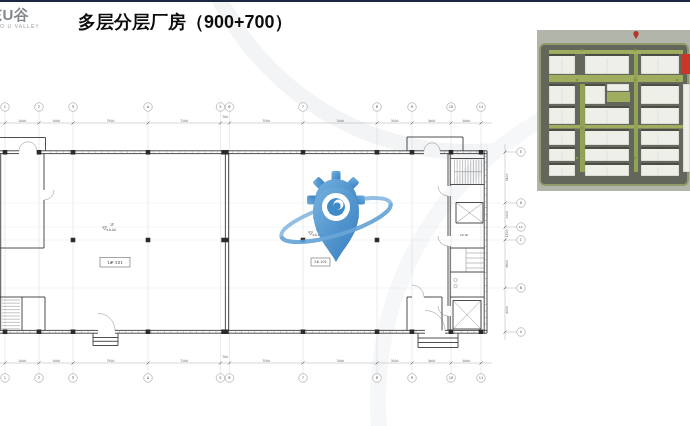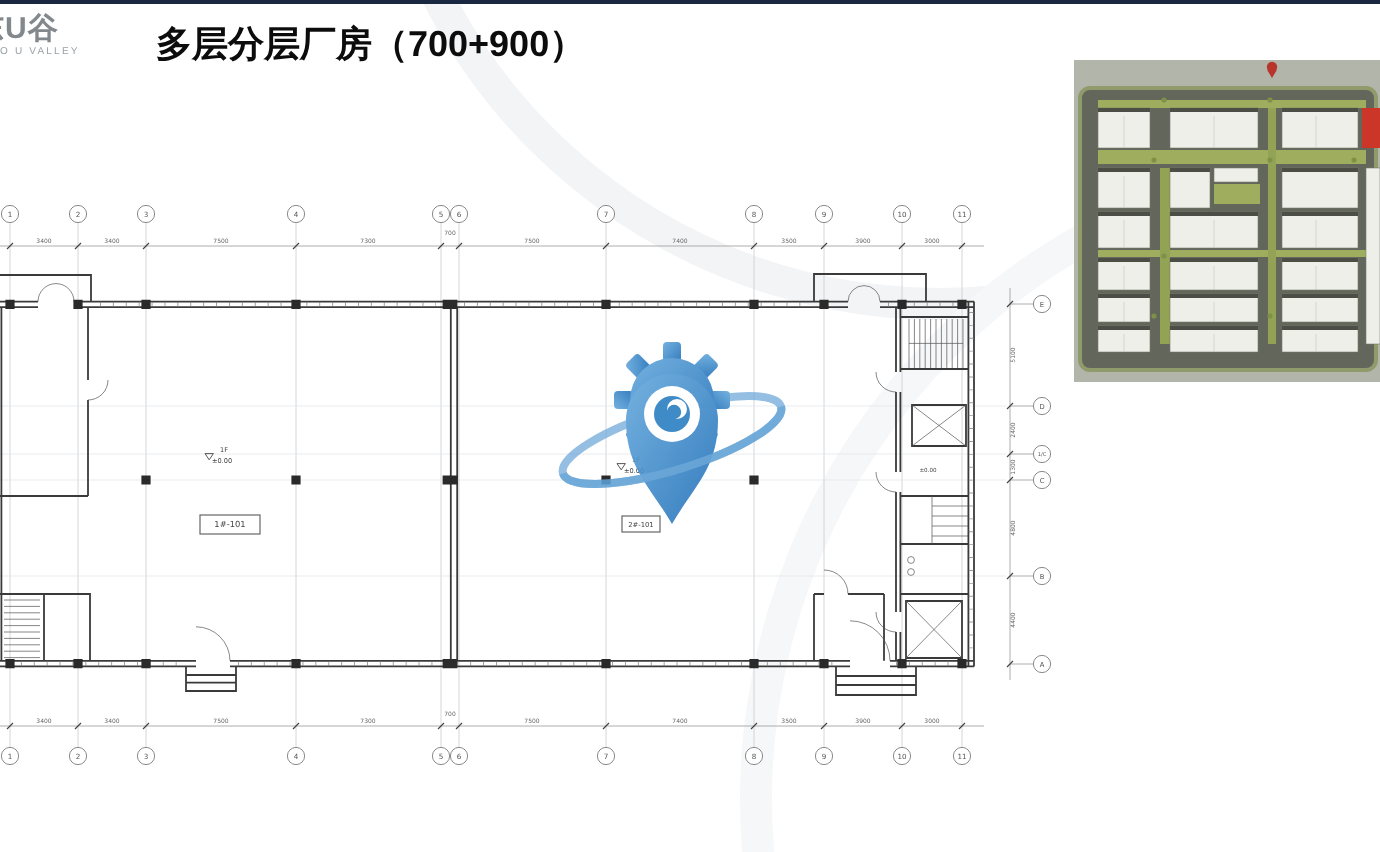--- a/index.html
+++ b/index.html
@@ -27,21 +27,21 @@
   <div class="ring outer1"></div>
   <div class="ring inner1"></div>
   <div class="ring outer2"></div>
   <div class="ring inner2"></div>
   <div class="top-border"></div>
 
   <div class="logo">
     <div class="logo-main">东U谷</div>
     <div class="logo-sub">O U VALLEY</div>
   </div>
-  <div class="title">多层分层厂房（700+900）</div>
+  <div class="title">多层分层厂房（900+700）</div>
 
   <svg class="floorplan" width="530" height="312" viewBox="0 0 530 312">
     <g>
       <path d="M5 21.3V283.7M39 21.3V283.7M73 21.3V283.7M148 21.3V283.7M220.5 21.3V283.7M229.5 21.3V283.7M303 21.3V283.7M377 21.3V283.7M412 21.3V283.7M451 21.3V283.7M481 21.3V283.7" stroke="#c9ccd1" stroke-width="0.4" fill="none"></path>
       <path d="M0 113H503M0 137H503M0 150H503M0 198H503" stroke="#e0e3e7" stroke-width="0.35" fill="none"></path>
     </g>
 
     <g>
       <path d="M0 33H492M0 273H492M505 54V250" stroke="#9a9a9a" stroke-width="0.4" fill="none"></path>
       <path d="M505 62H516.7M505 113H516.7M505 137H516.7M505 150H516.7M505 198H516.7M505 242H516.7" stroke="#9a9a9a" stroke-width="0.4" fill="none"></path>

